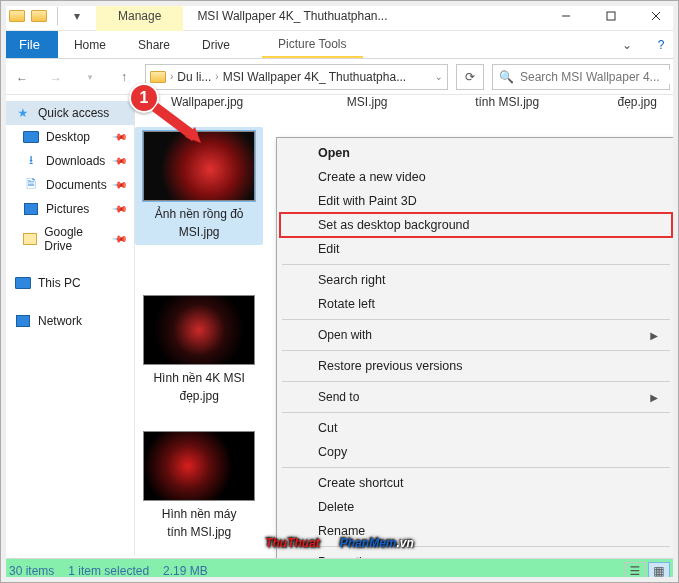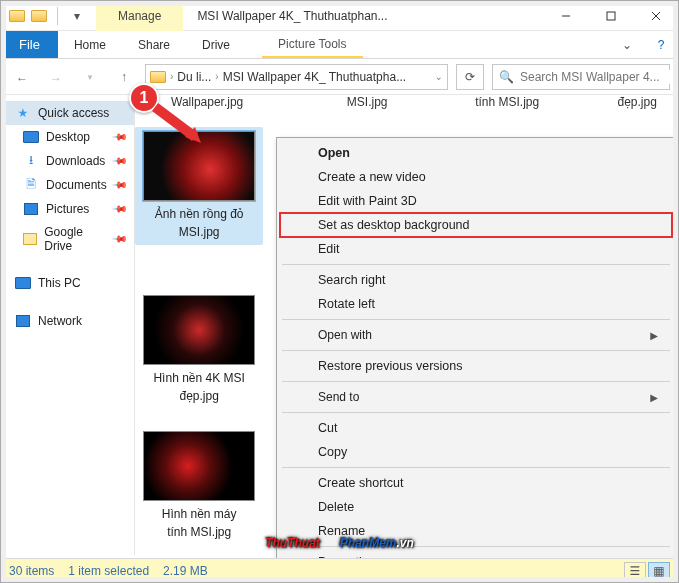--- a/index.html
+++ b/index.html
@@ -71,21 +71,21 @@
 
 
 .ctxmenu { position: absolute; left: 275px; top: 136px; width: 400px; background: #f3f3f3; border: 1px solid #a8a8a8; box-shadow: 2px 3px 6px rgba(0,0,0,.25); padding: 3px; }
 .ctxmenu .mi { padding: 5px 14px 5px 38px; color: #222; font-size: 12.5px; position: relative; display: flex; align-items: center; }
 .ctxmenu .mi.bold { font-weight: 600; }
 .ctxmenu .sep { height: 1px; background: #d0d0d0; margin: 3px 2px; }
 .ctxmenu .mi .arrow-r { margin-left: auto; color: #555; font-size: 10px; }
 .ctxmenu .mi.highlight { outline: 2px solid #e53131; outline-offset: -1px; }
 
 
-.statusbar { position: absolute; bottom: 0; left: 0; right: 0; height: 24px; border-top: 1px solid #d9d9d9; display: flex; align-items: center; padding: 0 8px; gap: 14px; color: #3a6ea5; background: #fef9c3; }
+.statusbar { position: absolute; bottom: 0; left: 0; right: 0; height: 24px; border-top: 1px solid #d9d9d9; display: flex; align-items: center; padding: 0 8px; gap: 14px; color: #3a6ea5; background: #86efac; }
 .statusbar .seg { color: #3a6ea5; font-size: 12px; }
 .statusbar .view-icons { margin-left: auto; display: flex; gap: 2px; }
 .statusbar .vbtn { width: 22px; height: 18px; border: 1px solid #c7c7c7; display: flex; align-items: center; justify-content: center; color: #555; }
 .statusbar .vbtn.active { background: #cde6f7; border-color: #7ab5e6; }
 
 
 .watermark { position: absolute; bottom: 28px; left: 50%; transform: translateX(-50%); font-size: 26px; font-weight: 700; color: #fff; text-shadow: 0 0 4px #000, 1px 1px 2px #000, -1px -1px 2px #000; font-style: italic; }
 .watermark .red { color: #e11b1b; }
 .watermark .blue { color: #1762c9; margin-left: 20px; }
 

